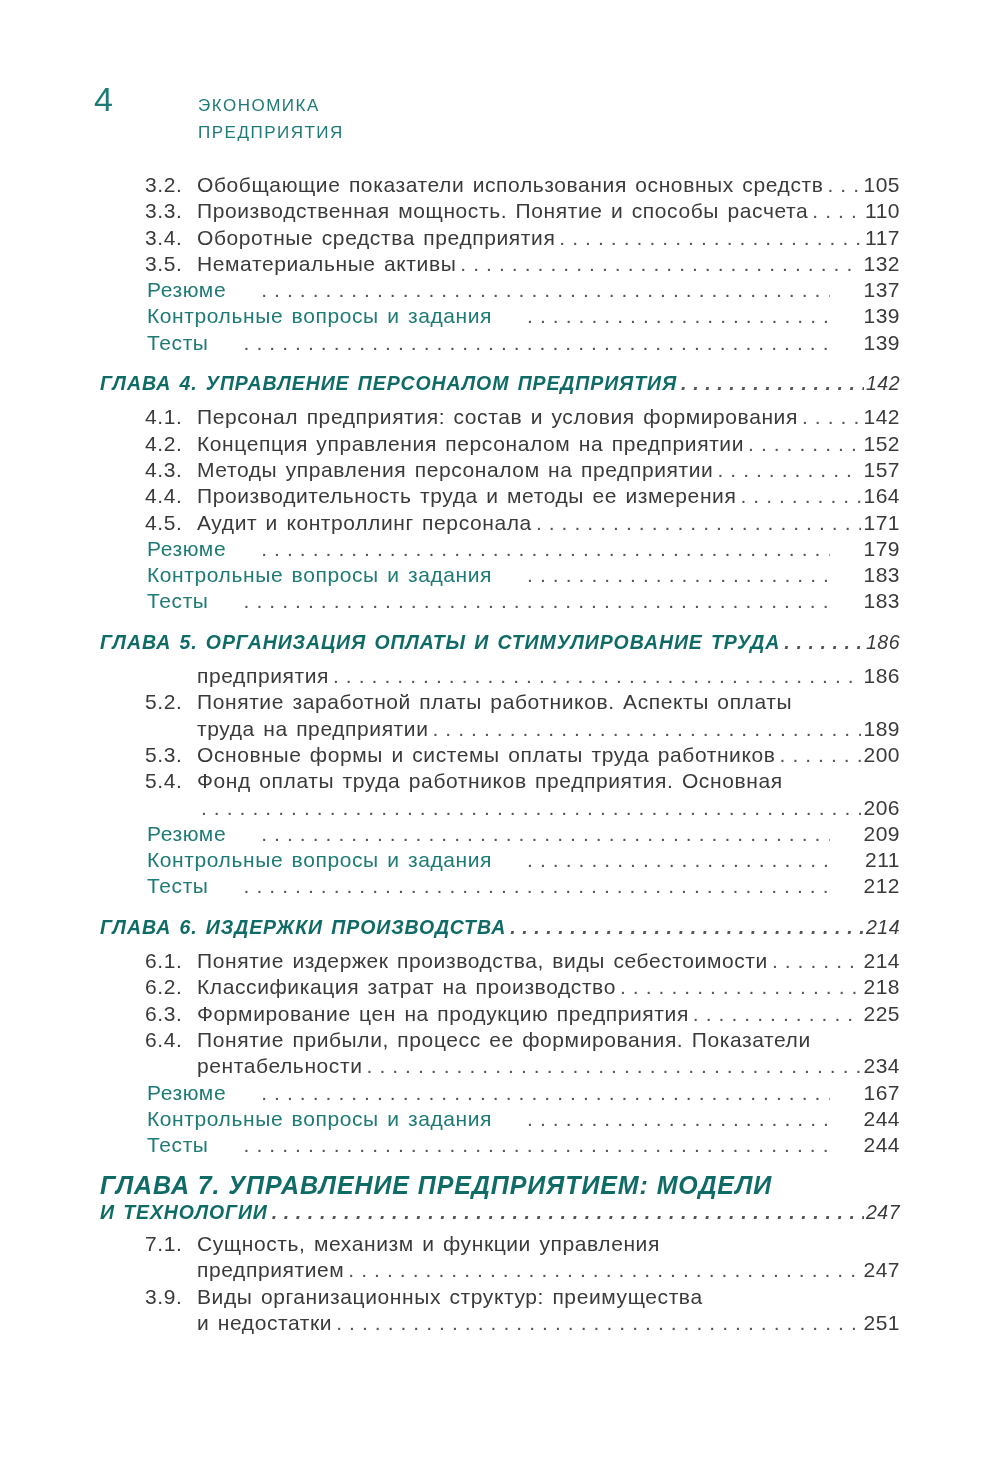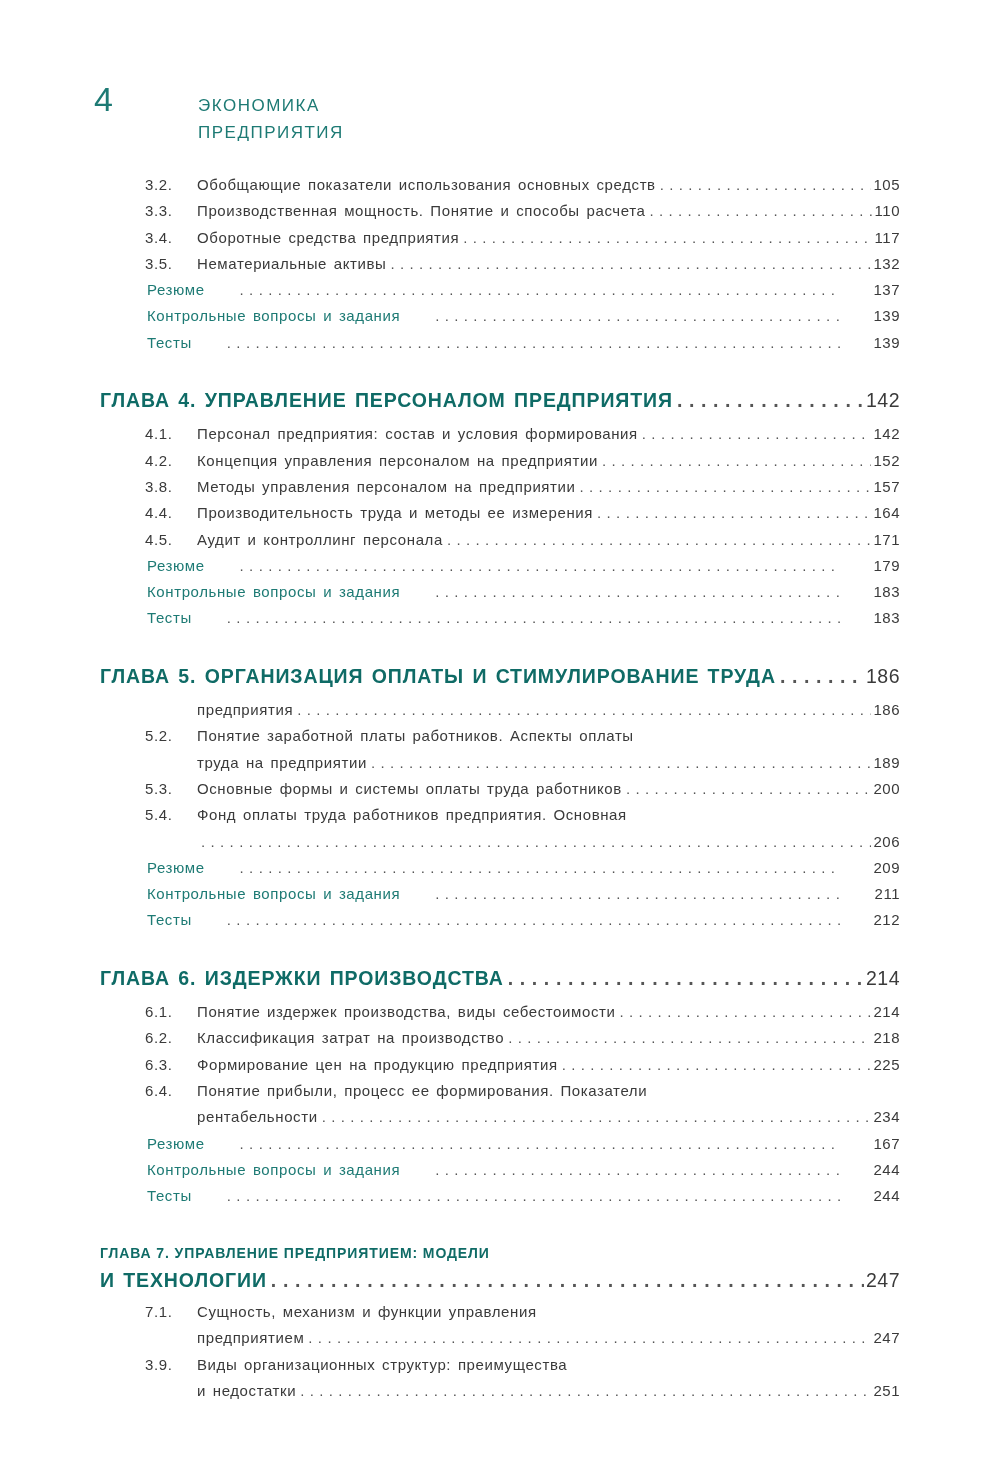--- a/index.html
+++ b/index.html
@@ -3,35 +3,35 @@
 <meta charset="utf-8">
 <style>
   html, body { margin: 0; padding: 0; background: #ffffff; }
   body { width: 1000px; height: 1464px; position: relative; overflow: hidden;
          font-family: "Liberation Sans", "DejaVu Sans", sans-serif; color: #3a3a3a; }
   .page-num { position: absolute; left: 94px; top: 82px; font-size: 34px; color: #1d7a74;
               font-weight: 300; line-height: 1; }
   .running { position: absolute; left: 182px; top: 92px; font-size: 17px; color: #1d7a74;
              letter-spacing: 1.5px; line-height: 27px; margin-left: 16px; }
   .toc { position: absolute; left: 100px; top: 172px; width: 800px; }
-  .row { display: flex; align-items: baseline; font-size: 15px; line-height: 26.3px;
+  .row { display: flex; align-items: baseline; font-size: 21px; line-height: 26.3px;
          letter-spacing: 0.6px; word-spacing: 2px; white-space: nowrap; }
   .row .txt { flex: 0 0 auto; }
   .row .dots { flex: 1 1 auto; overflow: hidden; color: #555; letter-spacing: 5.6px; margin: 0 2px 0 4px; }
   .row .dots::before { content: ". . . . . . . . . . . . . . . . . . . . . . . . . . . . . . . . . . . . . . . . . . . . . . . . . . . . . . . . . . . . . . . . . . . . . . . . . . . . . . . . . . . . . . . . . . . . . . . . . . . . . . . . . . . . . . . . . . . . . . . . ."; letter-spacing: 0; word-spacing: 1.2px; }
   .row .pg { flex: 0 0 auto; letter-spacing: 0.5px; }
   .sec { padding-left: 45px; color: #3a3a3a; }
   .sec .num { display: inline-block; width: 52px; }
   .cont { padding-left: 97px; }
   .aux { padding-left: 47px; color: #1d7a74; gap: 31px; }
   .aux .pg { color: #3a3a3a; }
   .chap { font-weight: bold; color: #0f6b66; font-size: 19.5px; letter-spacing: 0.9px; }
   .chap .pg { font-weight: normal; color: #3a3a3a; letter-spacing: 0.5px; }
-  .chap-block { margin-top: 31px; margin-bottom: 8px; }
-  .chap-line1 { font-weight: bold; color: #0f6b66; font-size: 14px; line-height: 26.3px; letter-spacing: 0.9px; white-space: nowrap; }
+  .chap-block { margin-top: 14px; margin-bottom: 8px; font-style: italic; }
+  .chap-line1 { font-weight: bold; color: #0f6b66; font-size: 25px; line-height: 26.3px; letter-spacing: 0.9px; white-space: nowrap; }
 </style>
 </head>
 <body>
 
 <div class="page-num">4</div>
 <div class="running">
   <div>ЭКОНОМИКА</div>
   <div>ПРЕДПРИЯТИЯ</div>
 </div>
 
@@ -84,21 +84,21 @@
       <span class="txt"><span class="num">4.1.</span><span>Персонал предприятия: состав и условия формирования</span></span>
       <span class="dots"></span>
       <span class="pg">142</span>
     </div>
   <div class="row sec">
       <span class="txt"><span class="num">4.2.</span><span>Концепция управления персоналом на предприятии</span></span>
       <span class="dots"></span>
       <span class="pg">152</span>
     </div>
   <div class="row sec">
-      <span class="txt"><span class="num">3.8.</span><span>Методы управления персоналом на предприятии</span></span>
+      <span class="txt"><span class="num">4.3.</span><span>Методы управления персоналом на предприятии</span></span>
       <span class="dots"></span>
       <span class="pg">157</span>
     </div>
   <div class="row sec">
       <span class="txt"><span class="num">4.4.</span><span>Производительность труда и методы ее измерения</span></span>
       <span class="dots"></span>
       <span class="pg">164</span>
     </div>
   <div class="row sec">
       <span class="txt"><span class="num">4.5.</span><span>Аудит и контроллинг персонала</span></span>

